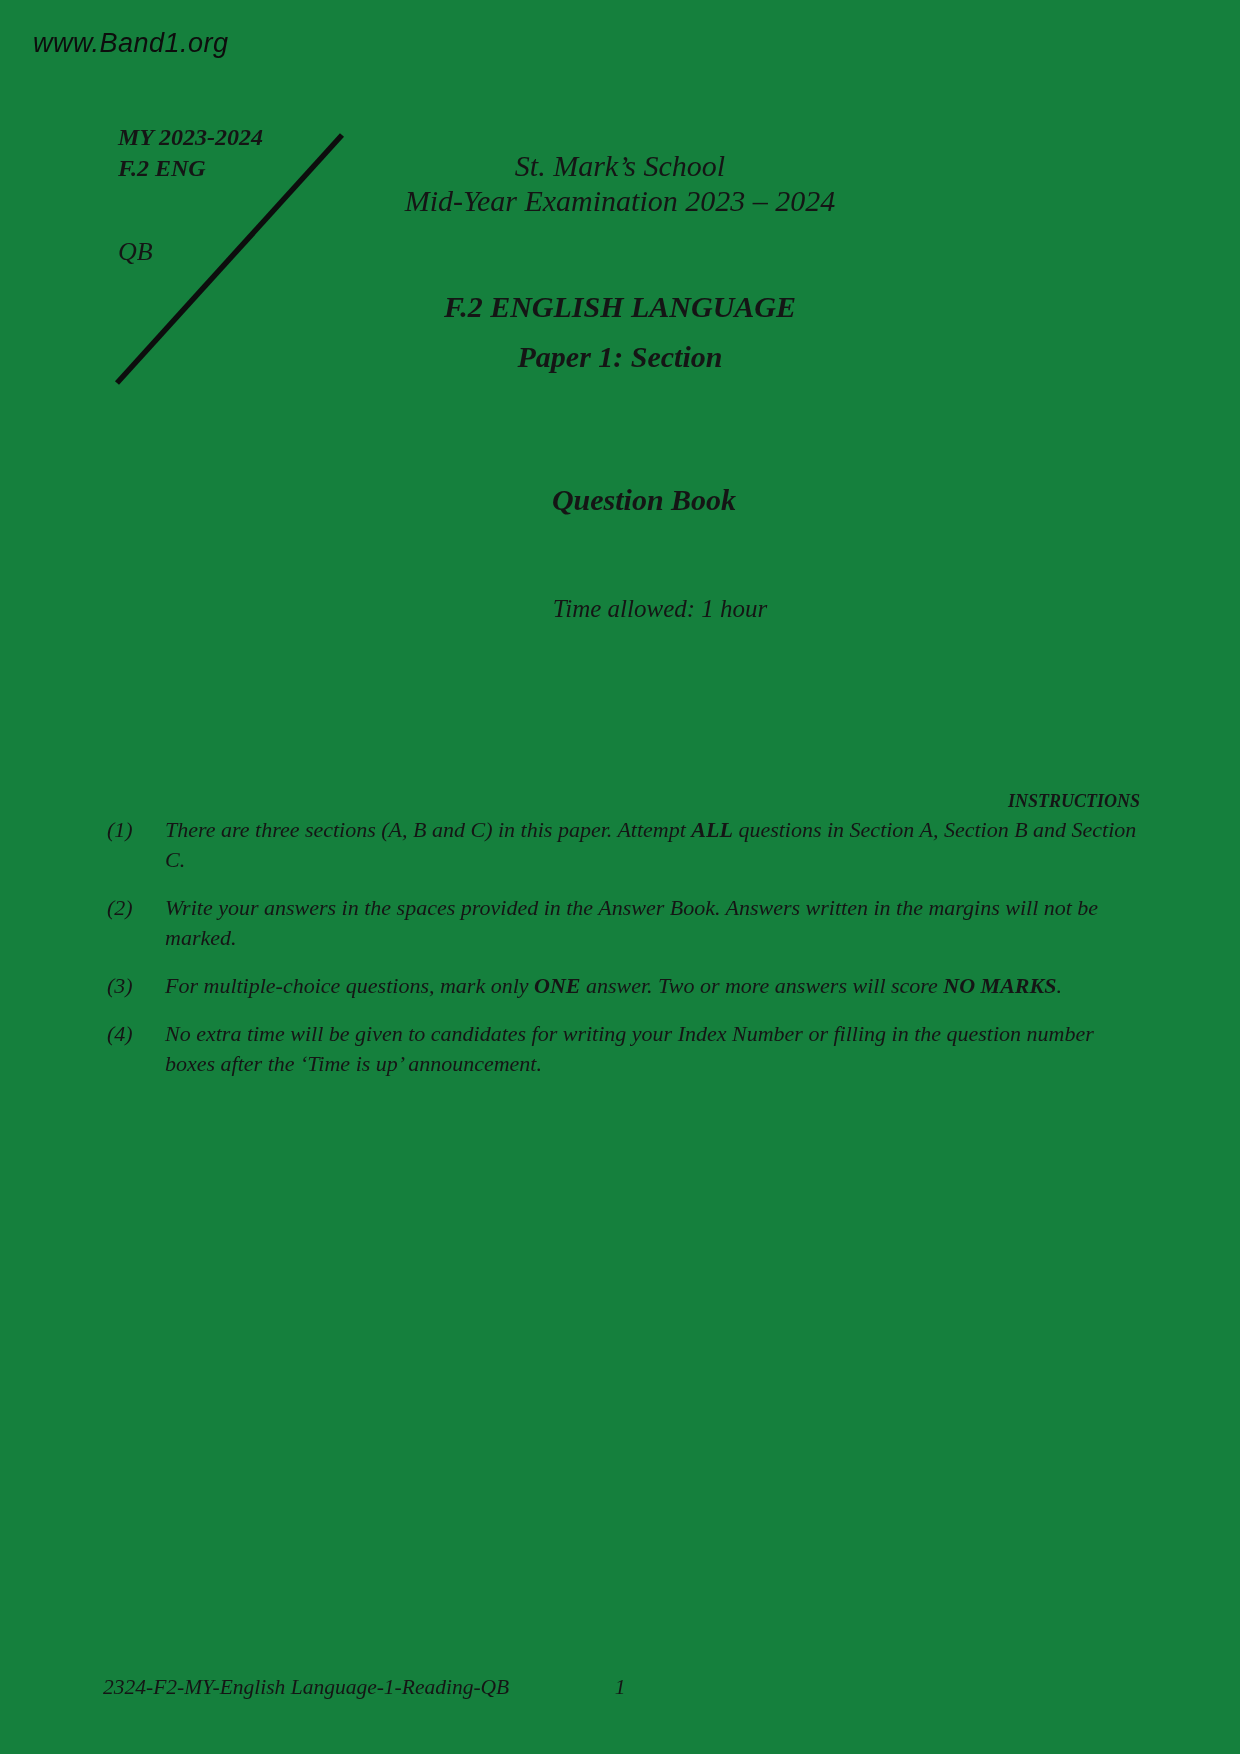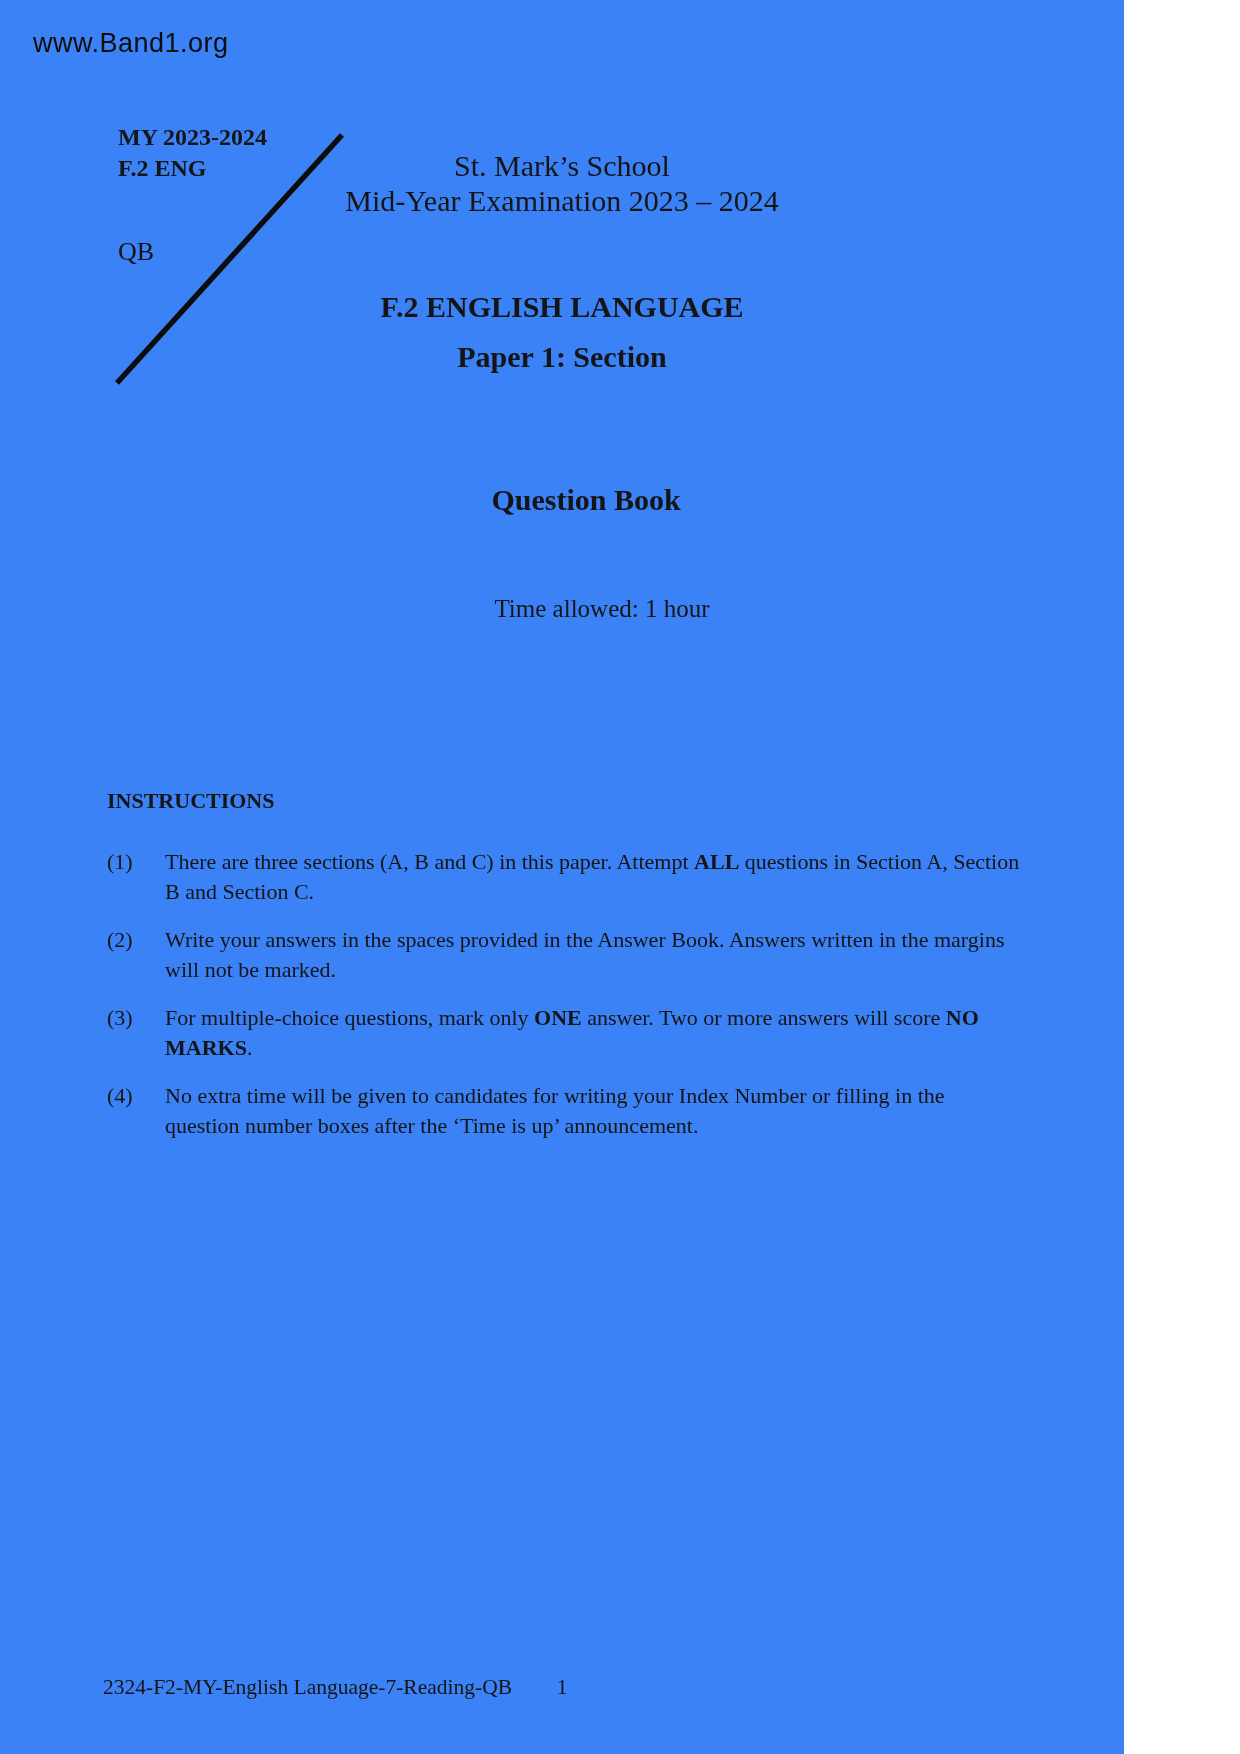--- a/index.html
+++ b/index.html
@@ -1,23 +1,24 @@
 <!DOCTYPE html>
 <html><head>
 <meta charset="utf-8">
 <style>
   html, body { margin: 0; padding: 0; background: #ffffff; }
   .page {
     position: relative;
-    width: 1124px;
+    width: 1240px;
     height: 1754px;
-    background: #3b82f6;
+    background: #15803d;
     color: #151515;
     font-family: "Liberation Serif", serif;
     overflow: hidden;
+    font-style: italic;
   }
 
   
   .site-link {
     position: absolute;
     left: 33px;
     top: 28px;
     font-family: "Liberation Sans", sans-serif;
     font-size: 27px;
     font-weight: 500;
@@ -87,24 +88,25 @@
   }
 
   
   .instructions {
     position: absolute;
     left: 107px;
     right: 100px;
     top: 787px;
   }
   .ins-title {
-    font-size: 22px;
+    font-size: 18px;
     font-weight: bold;
     line-height: 28px;
-    margin-bottom: 32px;
+    margin-bottom: 0;
+    text-align: right;
   }
   .ins-item {
     display: flex;
     font-size: 22px;
     line-height: 30px;
     margin-bottom: 18px;
   }
   .ins-num {
     flex: 0 0 58px;
   }
@@ -176,17 +178,17 @@
           <div class="ins-text"><span>For multiple-choice questions, mark only </span><span class="seg-bold">ONE</span><span> answer. Two or more answers will score </span><span class="seg-bold">NO MARKS</span><span>.</span></div>
         </div>
         <div class="ins-item">
           <div class="ins-num">(4)</div>
           <div class="ins-text"><span>No extra time will be given to candidates for writing your Index Number or filling in the question number boxes after the ‘Time is up’ announcement.</span></div>
         </div>
       </div>
   </div>
 
   <div class="footer">
-    <span class="doc-code">2324-F2-MY-English Language-7-Reading-QB</span>
+    <span class="doc-code">2324-F2-MY-English Language-1-Reading-QB</span>
     <span>1</span>
   </div>
 
 </div>
 
 </body></html>

